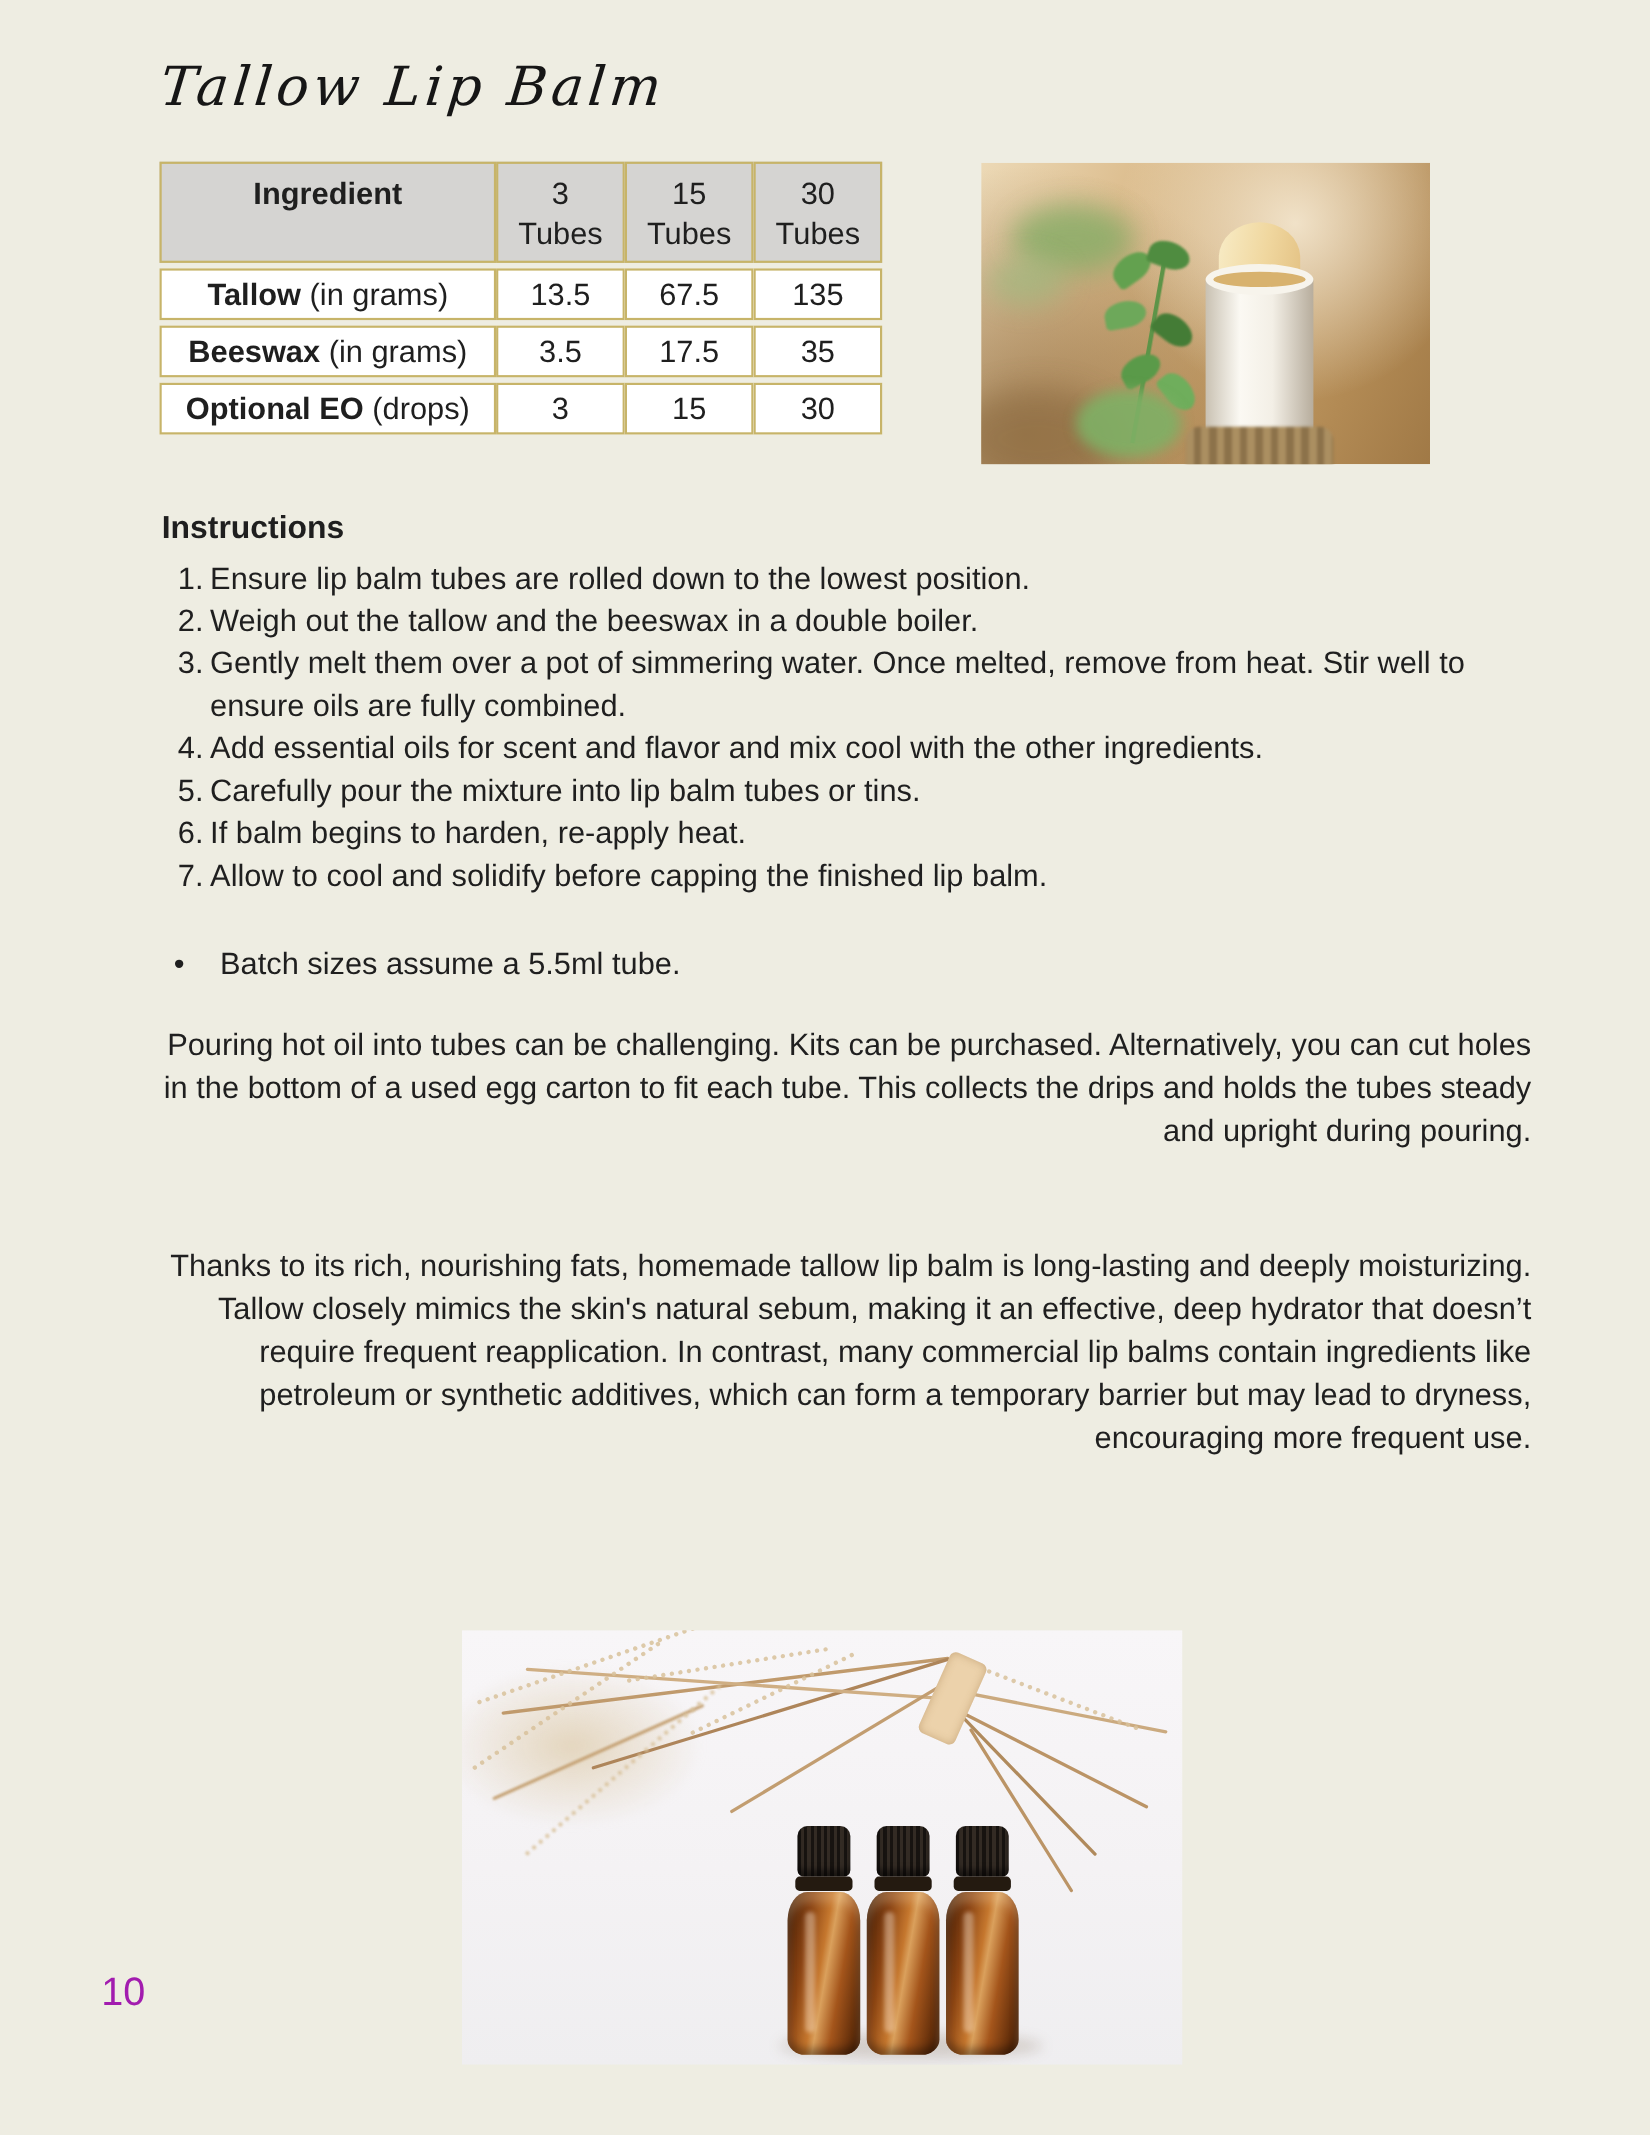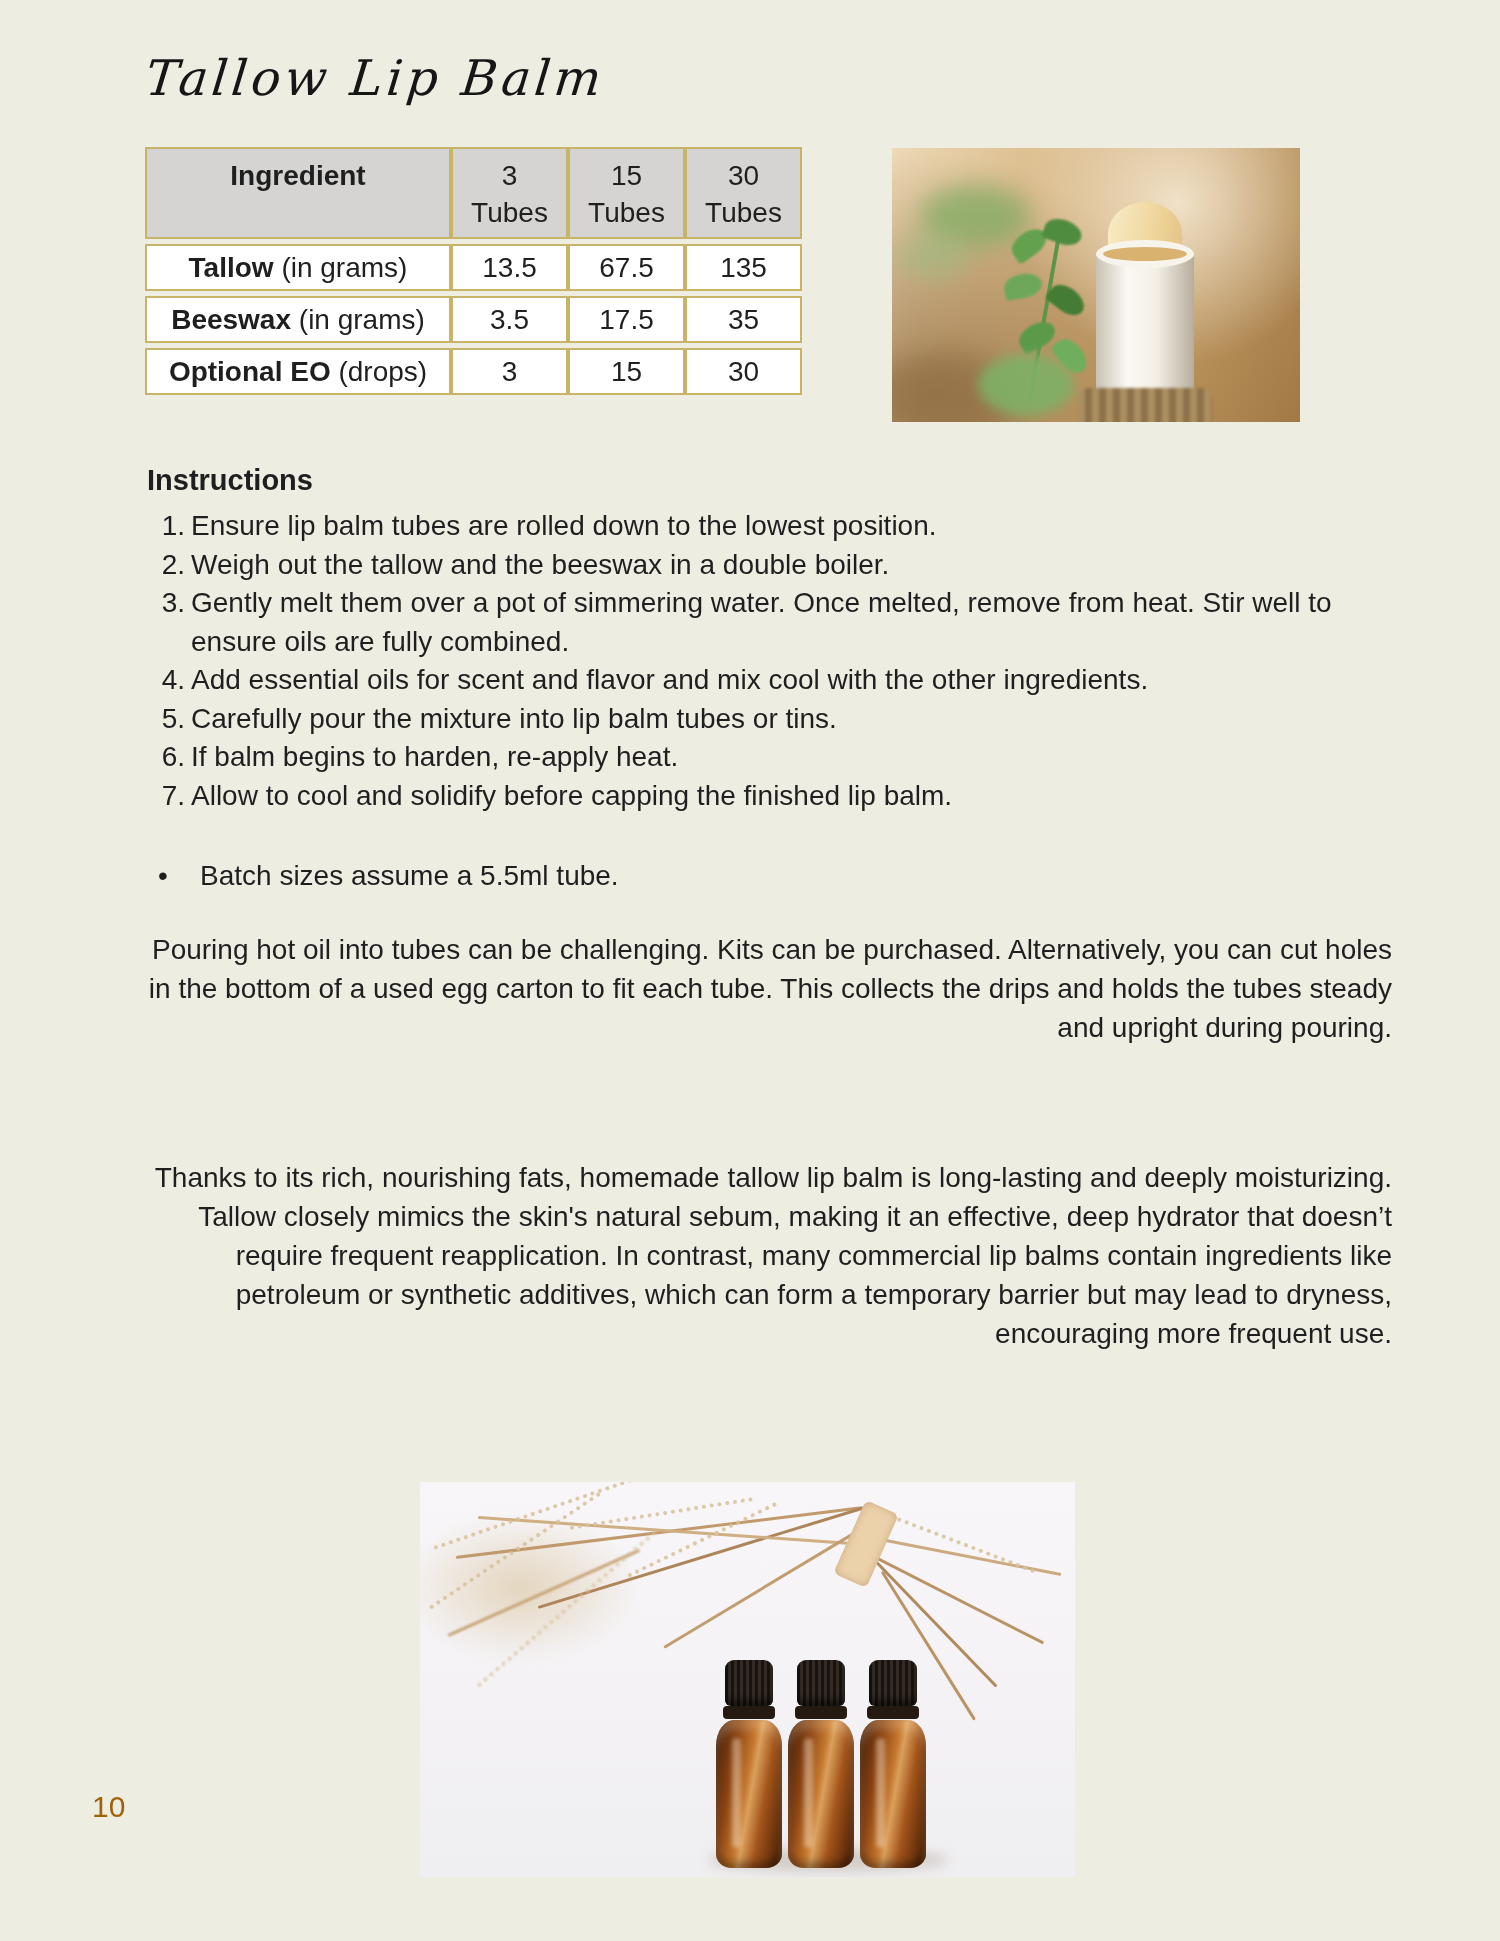--- a/index.html
+++ b/index.html
@@ -39,23 +39,23 @@
   
   .ins-heading { position:absolute; left:147px; top:464px; font-size:29px; font-weight:bold; }
   .ins-list { position:absolute; left:147px; top:507px; width:1245px; font-size:28px; line-height:38.5px; }
   .ins-item { display:flex; }
   .ins-item .num { flex:0 0 38px; text-align:right; margin-right:6px; }
   .ins-item .txt { flex:1; }
   .note { position:absolute; left:158px; top:857px; display:flex; font-size:28px; line-height:38px; }
   .note .blt { width:20px; margin-right:22px; }
   .para { position:absolute; left:147px; width:1245px; font-size:28px; line-height:39px;text-align:right; }
   .para.p1 { top:930px; }
-  .para.p2 { top:1158px; }
+  .para.p2 { top:1131px; }
   .para.p3 { top:1357px; }
-  .pagenum { position:absolute; left:92px; top:1790px; font-size:30px; color:#a16207; }
+  .pagenum { position:absolute; left:92px; top:1790px; font-size:36px; color:#a21caf; }
 
   
   .photo { position:absolute; overflow:hidden; }
   .photo * { position:absolute; }
 
   
   .photo-balm { left:892px; top:148px; width:408px; height:274px; }
   .pb-bg { inset:0;
     background:
       radial-gradient(circle at 70% 20%, rgba(255,248,232,.75), rgba(255,248,232,0) 45%),

